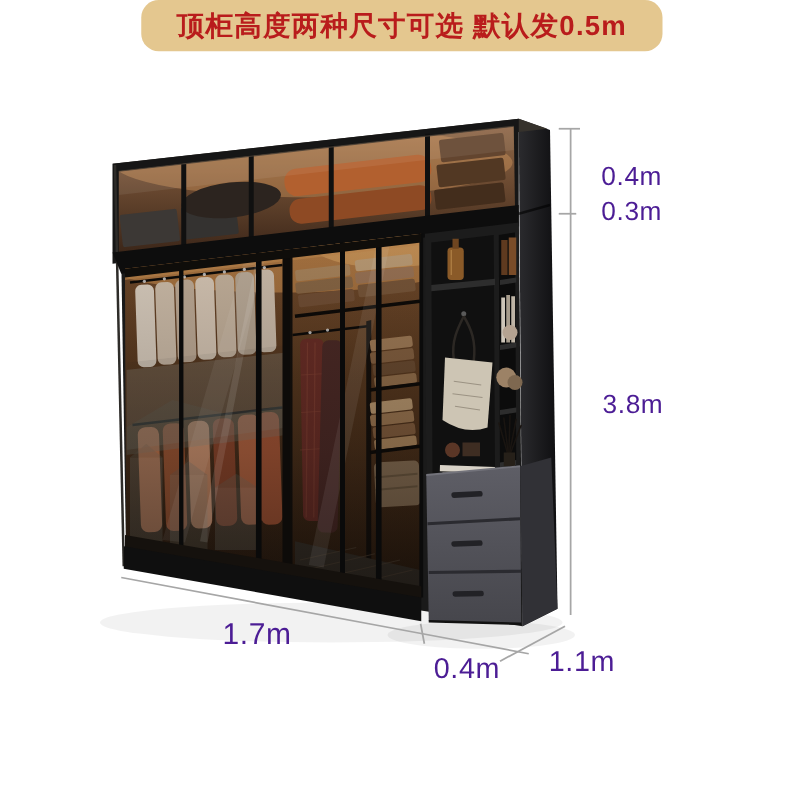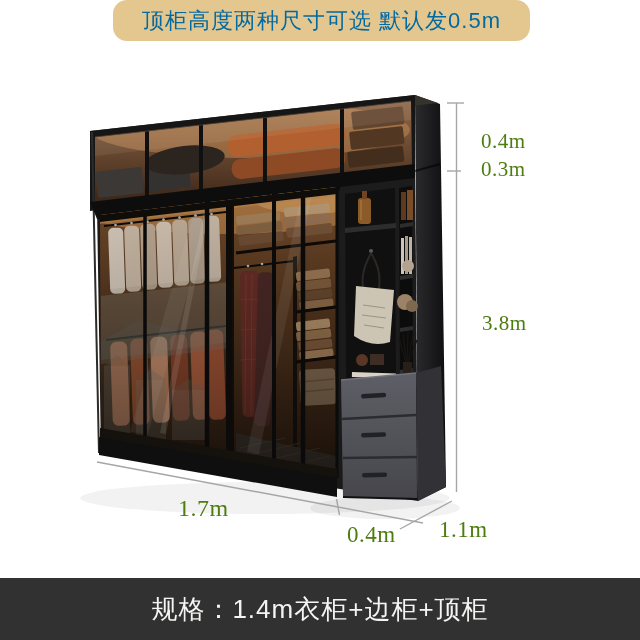--- a/index.html
+++ b/index.html
@@ -1,22 +1,22 @@
 <!DOCTYPE html>
 <html><head>
 <meta charset="utf-8">
 <style>
   html,body{margin:0;padding:0;background:#fff;}
   .frame{position:relative;width:640px;height:640px;background:#ffffff;overflow:hidden;
          font-family:"Liberation Sans",sans-serif;}
   .banner{position:absolute;left:113px;top:0;width:417px;height:41px;background:#e4c78f;
           border-radius:14px;display:flex;align-items:center;justify-content:center;}
-  .banner span{font-size:22px;font-weight:400;color:#0369a1;letter-spacing:1px;white-space:nowrap;}
+  .banner span{font-size:22px;font-weight:700;color:#b91c1c;letter-spacing:1px;white-space:nowrap;}
   .illus{position:absolute;left:0;top:0;}
-  .dim{position:absolute;color:#4d7c0f;font-size:21px;line-height:1;letter-spacing:.5px;white-space:nowrap;font-family:Liberation Serif, serif;}
+  .dim{position:absolute;color:#4c1d95;font-size:21px;line-height:1;letter-spacing:.5px;white-space:nowrap;}
   .dim.big{font-size:24px;}
   .dim.mid{font-size:23px;}
   .specbar{position:absolute;left:0;top:578px;width:640px;height:62px;background:#323132;
            display:flex;align-items:center;justify-content:center;}
   .specbar span{color:#f4f4f2;font-size:26px;letter-spacing:1px;white-space:nowrap;}
 </style>
 </head>
 <body>
 
 <div class="frame">
@@ -266,17 +266,14 @@
     </g>
   </svg>
 
   <span class="dim" style="left:481px;top:131px">0.4m</span>
   <span class="dim" style="left:481px;top:159px">0.3m</span>
   <span class="dim" style="left:482px;top:313px">3.8m</span>
   <span class="dim big" style="left:178px;top:496px">1.7m</span>
   <span class="dim mid" style="left:347px;top:523px">0.4m</span>
   <span class="dim mid" style="left:439px;top:518px">1.1m</span>
 
-  <div class="specbar">
-    <span>规格：1.4m衣柜+边柜+顶柜</span>
-  </div>
 
 </div>
 
 </body></html>

